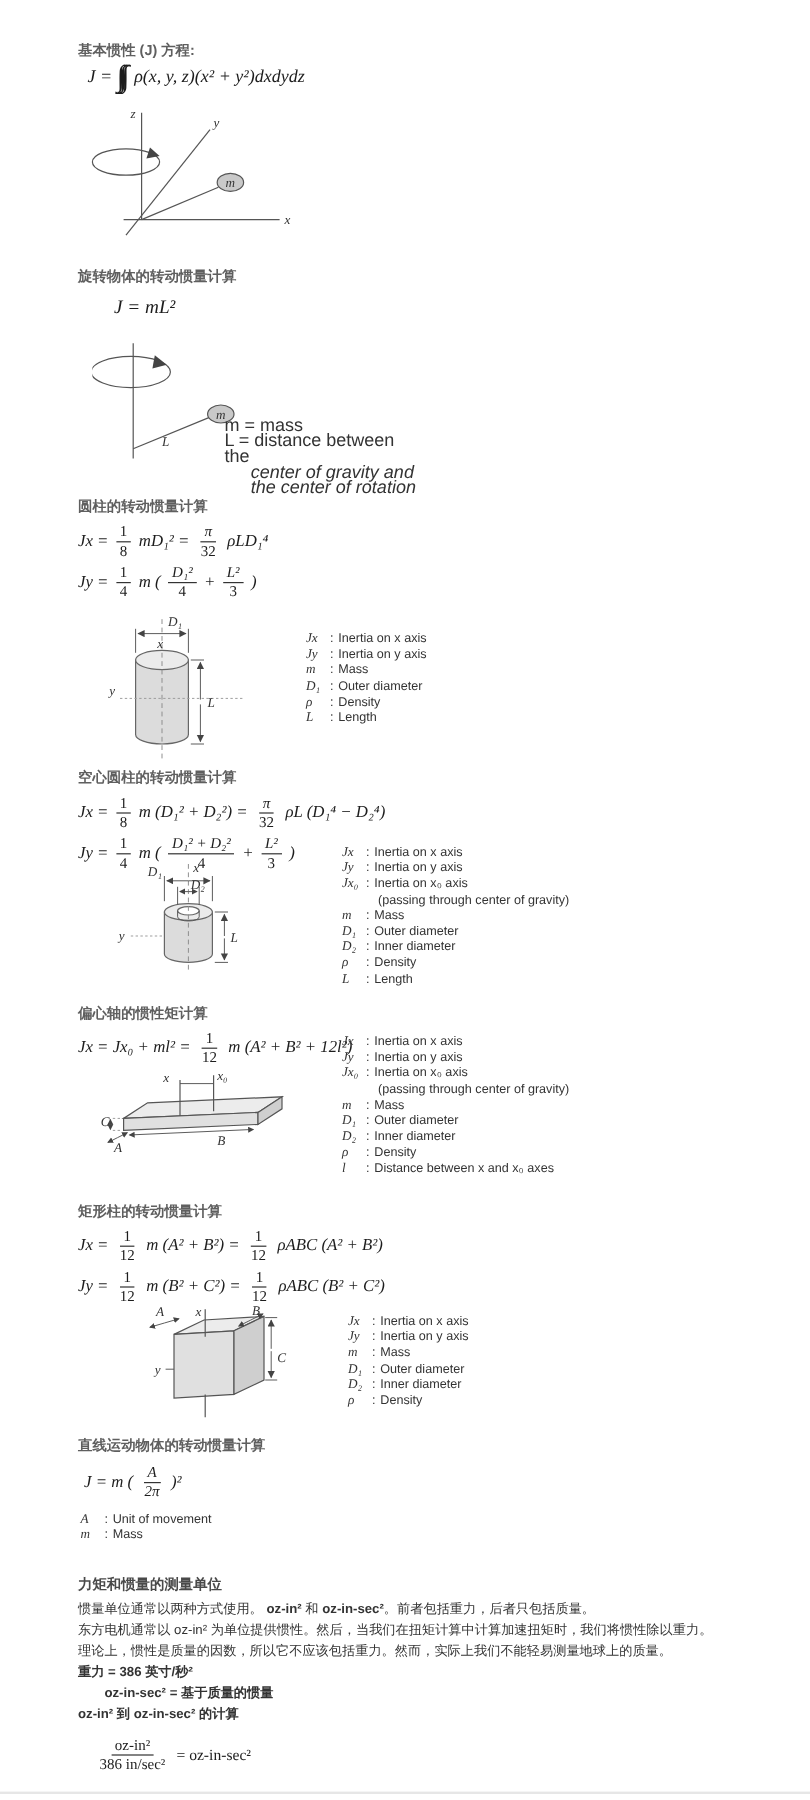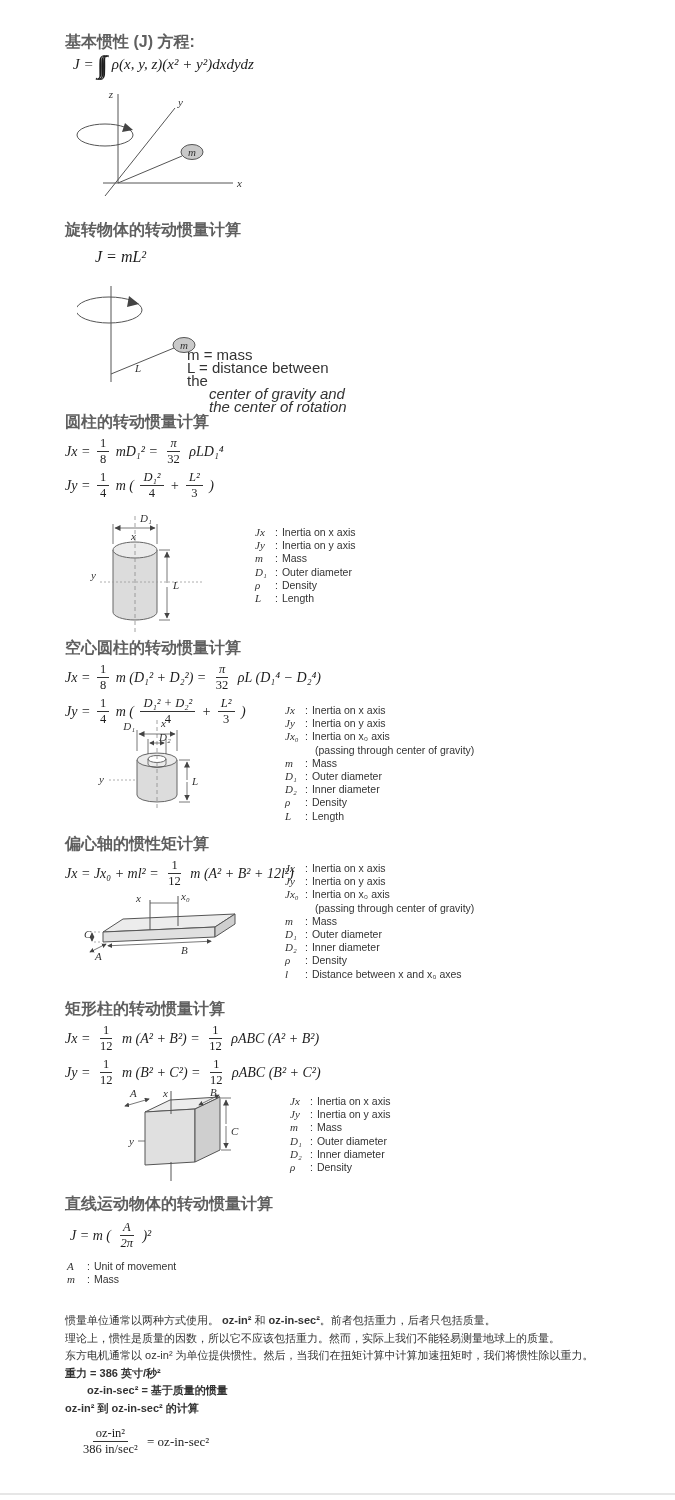--- a/index.html
+++ b/index.html
@@ -1,19 +1,19 @@
 <!DOCTYPE html>
 <html><head>
 <meta charset="utf-8">
 <style>
   html,body{margin:0;padding:0;background:#fff;}
   .page{position:relative;width:675px;height:1500px;background:#fff;overflow:hidden;
         font-family:"Liberation Sans",sans-serif;color:#333;}
   .sec{position:absolute;left:65px;}
-  .heading{font-size:16px;font-weight:bold;color:#5f5f5f;line-height:16px;}
+  .heading{font-size:12px;font-weight:bold;color:#5f5f5f;line-height:16px;}
 
   
   .formula{display:flex;align-items:center;font-family:"Liberation Serif",serif;
            font-size:14px;color:#1d1d1d;white-space:pre;}
   .formula .mt{white-space:pre;}
   .formula .it{font-style:italic;}
   .frac{display:inline-flex;flex-direction:column;align-items:center;margin:0 3px;
         font-size:12.5px;line-height:1.2;}
   .frac .num{padding:0 3px;border-bottom:1px solid #333;}
   .frac .den{padding:0 3px;}
@@ -419,23 +419,24 @@
         </div>
         <div class="leg-row">
           <span class="leg-sym">m</span>
           <span class="leg-colon">:</span>
           <span class="leg-desc">Mass</span>
         </div>
       </div>
   </div>
 
   <div class="sec" id="s-units">
+    <div class="heading">力矩和惯量的测量单位</div>
     <p class="p"><span>惯量单位通常以两种方式使用。 </span><span class="b">oz-in²</span><span> 和 </span><span class="b">oz-in-sec²</span><span>。前者包括重力，后者只包括质量。</span></p>
+    <p class="p">东方电机通常以 oz-in² 为单位提供惯性。然后，当我们在扭矩计算中计算加速扭矩时，我们将惯性除以重力。</p>
     <p class="p">理论上，惯性是质量的因数，所以它不应该包括重力。然而，实际上我们不能轻易测量地球上的质量。</p>
-    <p class="p">东方电机通常以 oz-in² 为单位提供惯性。然后，当我们在扭矩计算中计算加速扭矩时，我们将惯性除以重力。</p>
     <p class="p pb">重力 = 386 英寸/秒²</p>
     <p class="p pb pind">oz-in-sec² = 基于质量的惯量</p>
     <p class="p pb">oz-in² 到 oz-in-sec² 的计算</p>
     <div class="formula"><span class="frac"><span class="num">oz-in²</span><span class="den">386 in/sec²</span></span><span class="mt"> = oz-in-sec²</span></div>
   </div>
 
   <div class="divider"></div>
 </div>
 
 </body></html>

